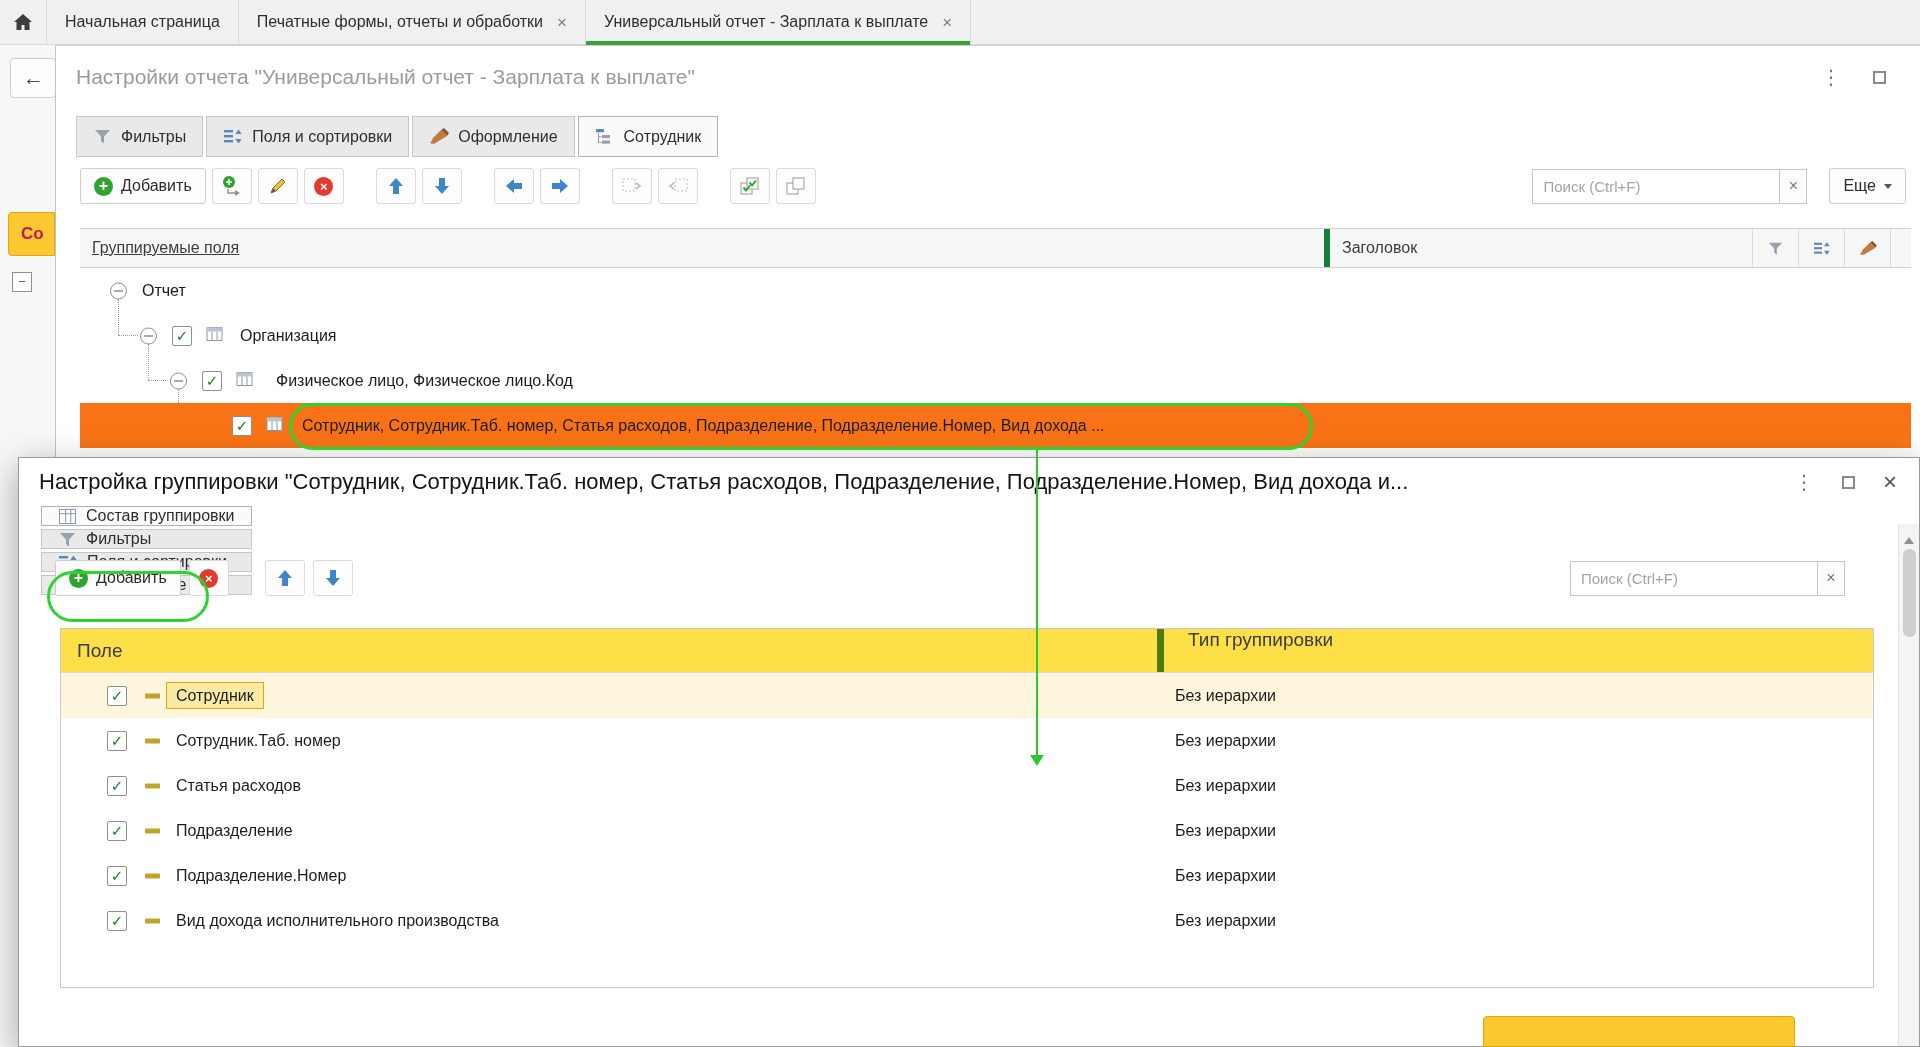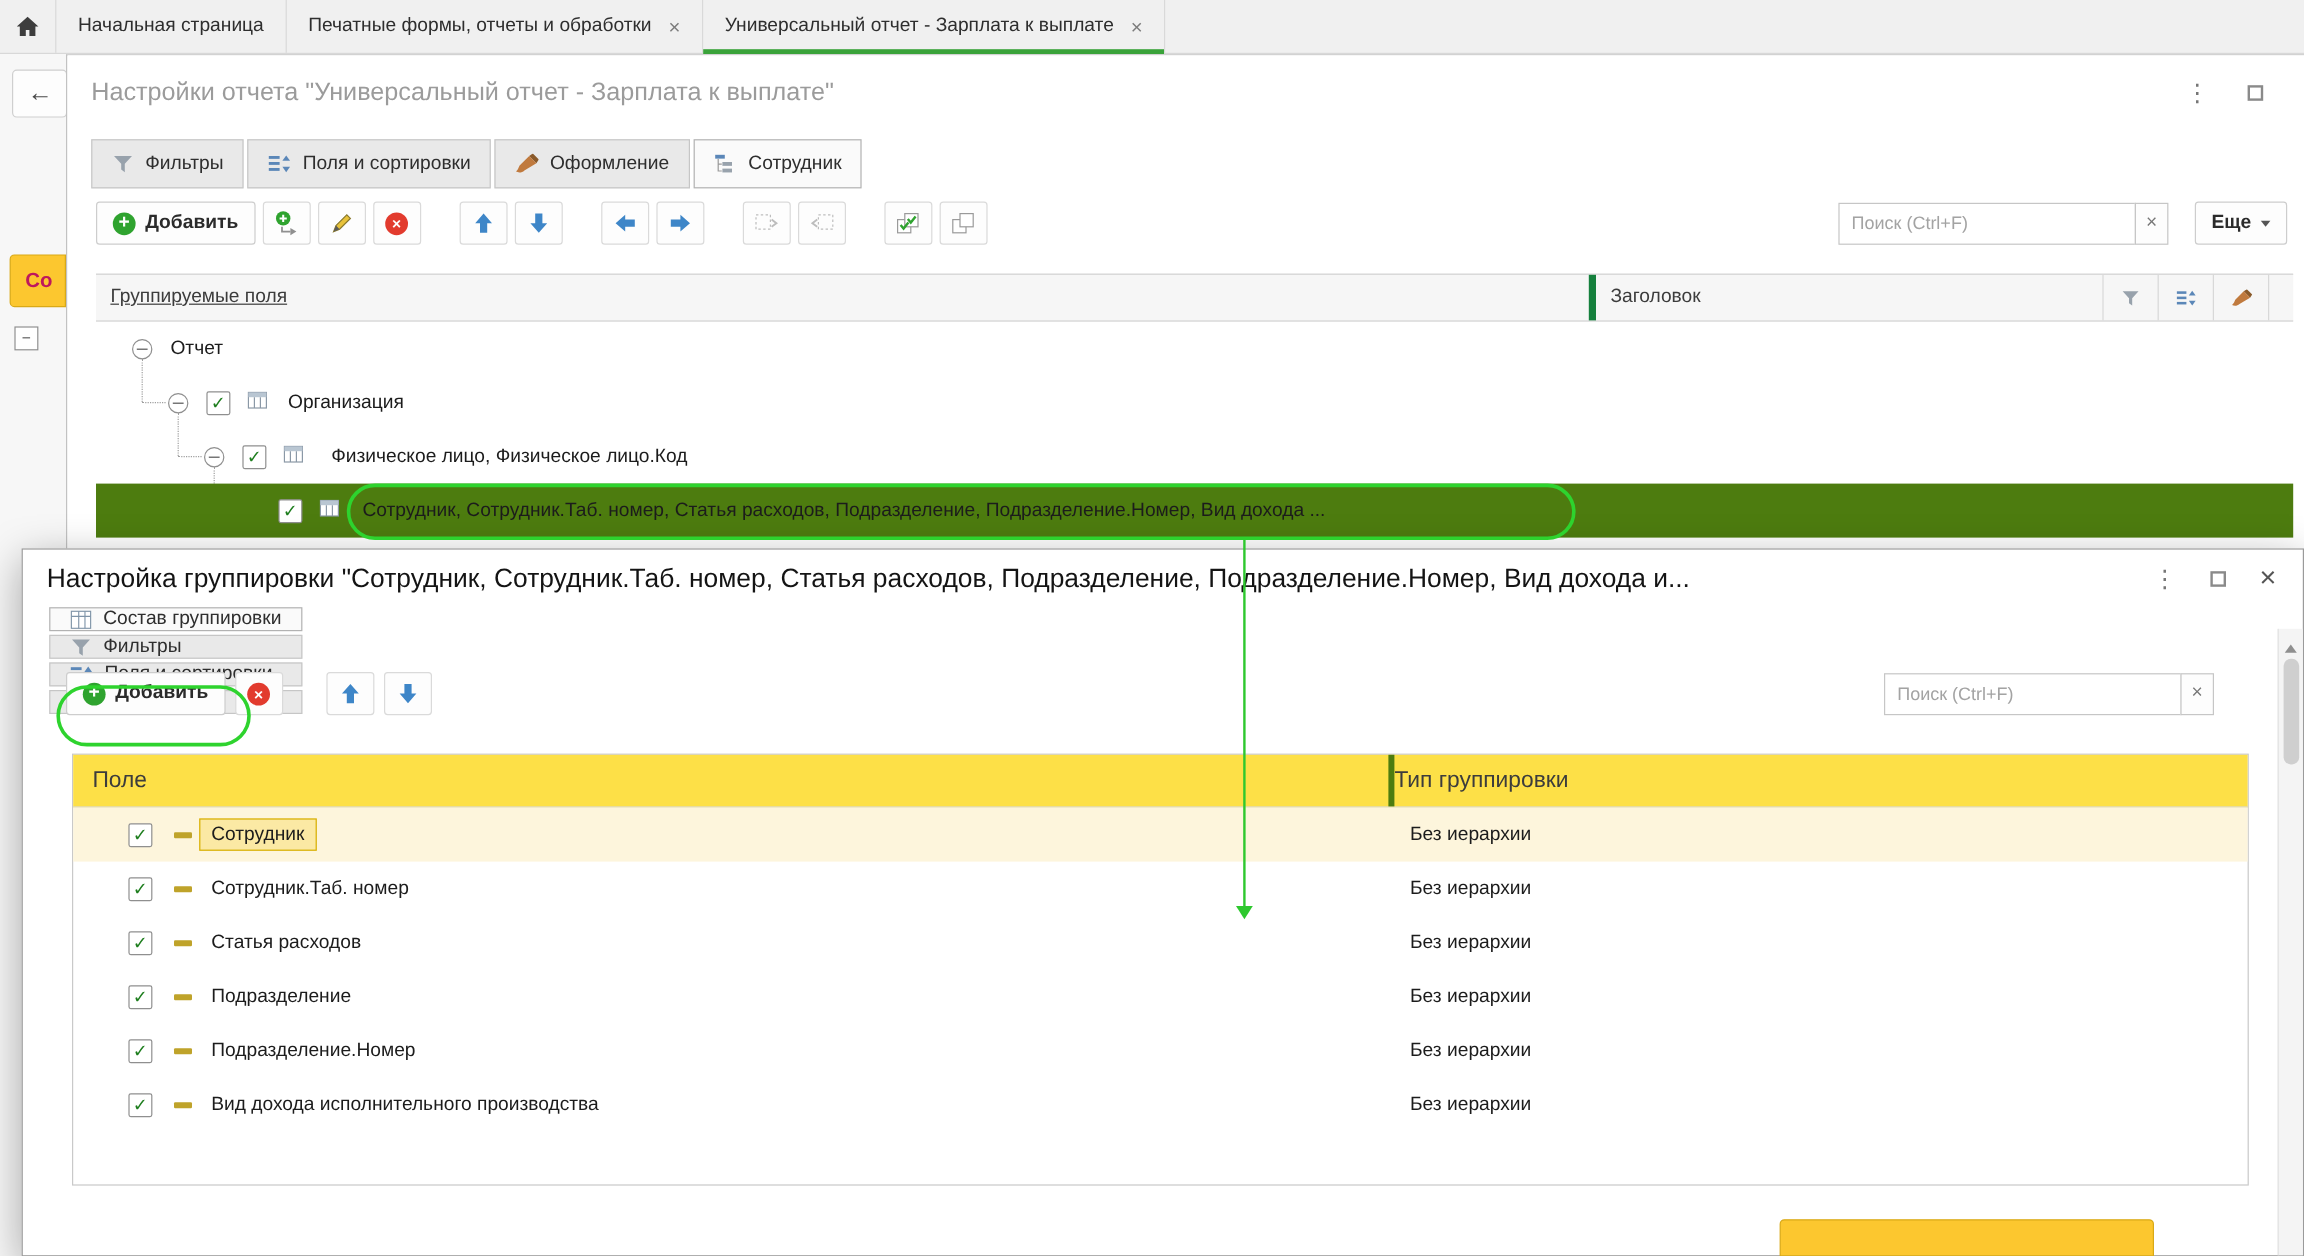--- a/index.html
+++ b/index.html
@@ -40,21 +40,21 @@
   .tabs-row { position:absolute; display:flex; gap:3px; }
   .rw-tabs { left:20px; top:70px; height:41px; }
   .tab { display:flex; align-items:center; gap:9px; padding:0 16px; height:41px; background:#e9e9e9;
          border:1px solid #c6c6c6; font-size:16px; color:#2e2e2e; white-space:nowrap; }
   .tab.active { background:#fafafa; border-color:#b2b2b2; }
   .tab svg { flex:0 0 auto; }
 
   .rw-toolbar { position:absolute; left:0; top:112px; width:100%; height:56px; display:flex; align-items:center;
                 padding:0 14px 0 24px; gap:6px; }
   .btn { display:flex; align-items:center; gap:8px; border:1px solid #cdcdcd; border-radius:3px; background:#fdfdfd;
-         height:36px; padding:0 13px; font-size:16px; color:#2b2b2b; white-space:nowrap;font-weight:bold; }
+         height:36px; padding:0 13px; font-size:16px; color:#2b2b2b; white-space:nowrap; }
   .icon-btn { width:40px; height:36px; display:flex; align-items:center; justify-content:center;
               border:1px solid #dadada; border-radius:3px; background:#fdfdfd; }
   .tb-gap { width:20px; }
   .plus-ico { width:19px; height:19px; border-radius:50%; background:#2fa32f; color:#fff; display:flex;
               align-items:center; justify-content:center; font-size:16px; font-weight:bold; }
   .plus-ico::before { content:"+"; margin-top:-1px; }
   .del-ico { width:19px; height:19px; border-radius:50%; background:#e23b2e; color:#fff; display:flex;
              align-items:center; justify-content:center; font-size:13px; font-weight:bold; }
   .del-ico::before { content:"×"; }
   .search-wrap { margin-left:auto; display:flex; align-items:center; }
@@ -68,21 +68,21 @@
   .rw-thead { position:absolute; left:24px; top:182px; width:1831px; height:40px; background:#f6f6f6;
               border-top:1px solid #d2d2d2; border-bottom:1px solid #d2d2d2; display:flex; font-size:16px; color:#3c3c3c; }
   .th-cell { display:flex; align-items:center; padding-left:12px; }
   .th-fields { width:1244px;text-decoration:underline; }
   .th-title { width:428px; border-left:6px solid #15803d; }
   .th-icon { width:46px; border-left:1px solid #d8d8d8; justify-content:center; padding-left:0; }
   .th-gutter { flex:1; border-left:1px solid #d8d8d8; }
 
   .rw-tree { position:absolute; left:24px; top:222px; width:1831px; height:180px; }
   .tree-row { position:relative; height:45px; font-size:16px; color:#1c1c1c; }
-  .tree-row.hl { background:#4d7c0f;padding-left:41px; }
+  .tree-row.hl { background:#f97316;padding-left:41px; }
   .tree-label { position:absolute; top:50%; transform:translateY(-50%); white-space:nowrap; }
   .expander { position:absolute; top:50%; transform:translateY(-50%); width:17px; height:17px;
               border:1px solid #8f8f8f; border-radius:50%; background:#fff; }
   .expander::after { content:""; position:absolute; left:3px; right:3px; top:7px; height:1px; background:#555; }
   .checkbox { position:absolute; top:50%; transform:translateY(-50%); width:20px; height:20px;
               border:1px solid #8f8f8f; border-radius:2px; background:#fff; display:flex; align-items:center; justify-content:center; }
   .checkbox::after { content:"✓"; color:#1e7e1e; font-size:15px; font-weight:bold; }
   .row-icon { position:absolute; top:50%; transform:translateY(-50%); }
   .conn-v { position:absolute; width:0; border-left:1px dotted #9f9f9f; }
   .conn-h { position:absolute; height:0; border-top:1px dotted #9f9f9f; }
@@ -92,21 +92,21 @@
             border:1px solid #9a9a9a; box-shadow:0 10px 34px rgba(0,0,0,.35); z-index:20; }
   .dlg-titlebar { position:absolute; left:0; top:0; width:100%; height:48px; display:flex; align-items:center; }
   .dlg-title { margin-left:20px; font-size:22px; color:#141414; white-space:nowrap; overflow:hidden; max-width:1720px; }
   .dlg-icons { margin-left:auto; margin-right:22px; display:flex; align-items:center; gap:28px; }
   .dlg-tabs { left:22px; top:48px; height:41px;flex-direction:column; }
   .dlg-toolbar { position:absolute; left:0; top:94px; width:100%; height:52px; display:flex; align-items:center;
                  padding:0 74px 0 36px; gap:8px; }
   .dlg-table { position:absolute; left:41px; top:170px; width:1814px; height:360px; border:1px solid #c9c9c9; background:#fff; }
   .dlg-thead { height:44px; background:#fde047; border-bottom:1px solid #d9d9d9; display:flex; font-size:19px; color:#3c3c3c; }
   .th-field { flex:1; display:flex; align-items:center; padding-left:16px; }
-  .th-type { width:716px; border-left:5px solid #4d7c0f; display:flex; align-items:center; padding-left:0; }
+  .th-type { width:716px; border-left:7px solid #4d7c0f; display:flex; align-items:flex-start; padding-left:24px; }
   .dlg-row { position:relative; height:45px; font-size:16px; color:#1c1c1c; }
   .dlg-row.sel { background:#fdf5dc; }
   .dlg-row .checkbox { left:46px; }
   .dash-icon { position:absolute; left:84px; top:50%; transform:translateY(-50%); width:15px; height:5px;
                background:#bfa32a; border-radius:1px; }
   .field-label { position:absolute; left:115px; top:50%; transform:translateY(-50%); white-space:nowrap; }
   .cell-focus { border:1px solid #d8ae00; background:#fbe9a4; padding:4px 9px; margin-left:-10px; }
   .type-label { position:absolute; left:1114px; top:50%; transform:translateY(-50%); white-space:nowrap; }
   .dlg-scrollbar { position:absolute; right:0; top:66px; bottom:0; width:21px; background:#f4f4f4; border-left:1px solid #e2e2e2; }
   .sb-up { width:0; height:0; border:5px solid transparent; border-bottom:7px solid #8f8f8f; margin:8px auto 5px; }

